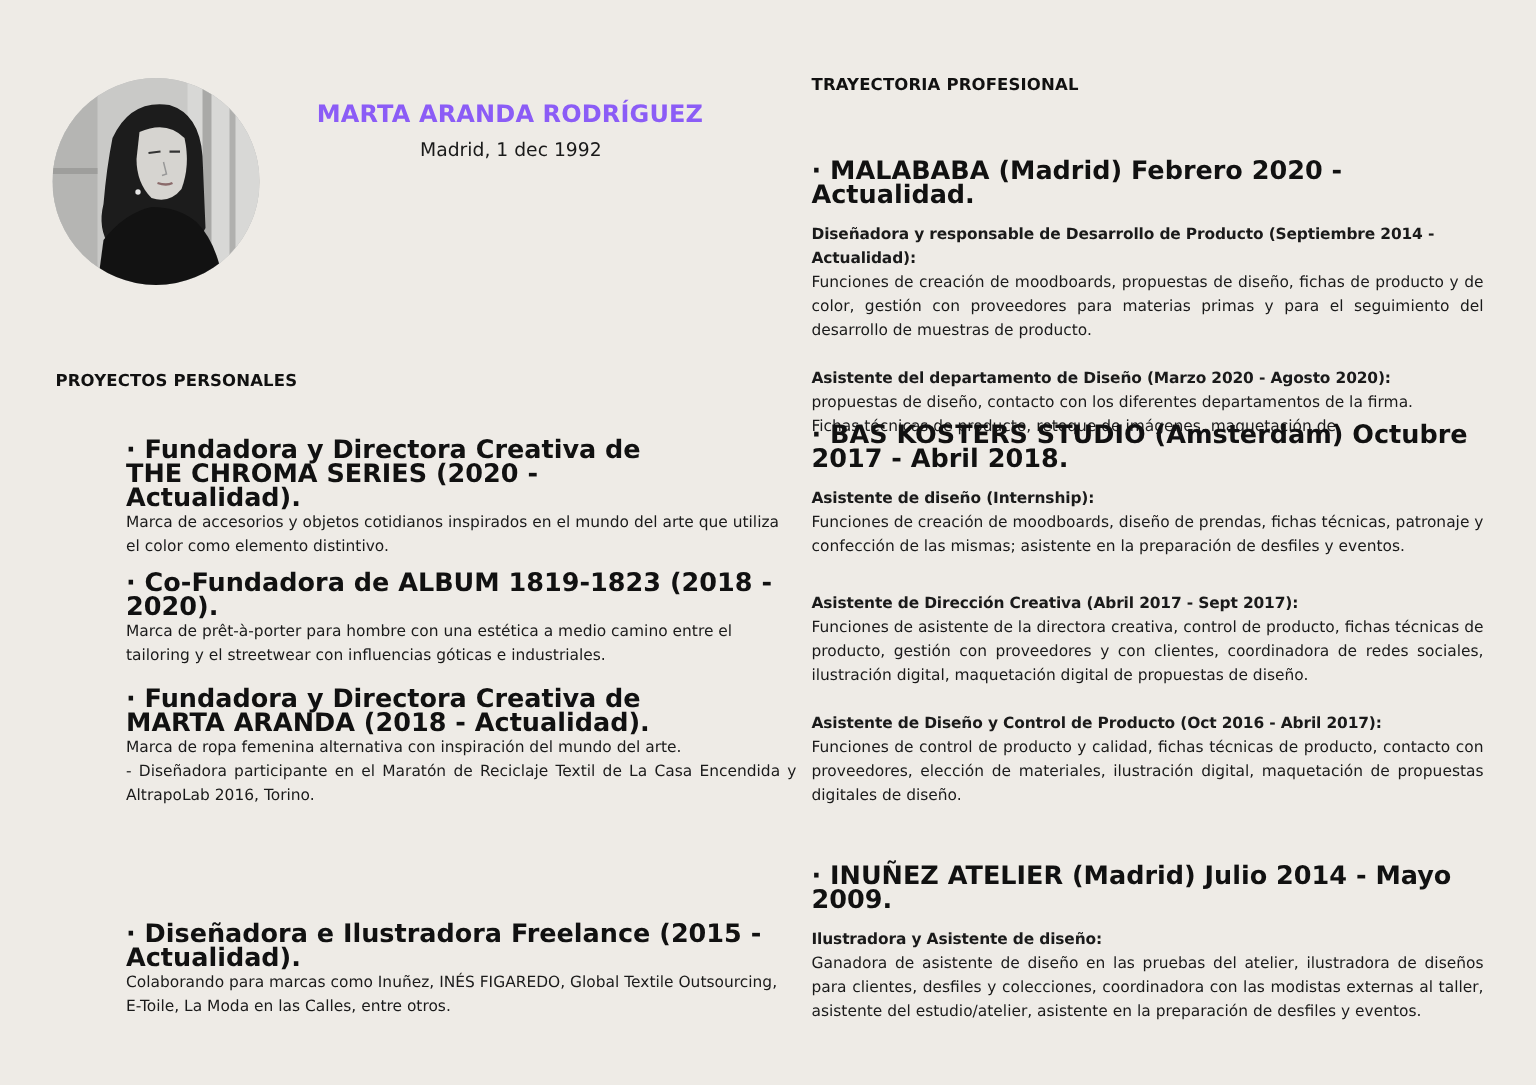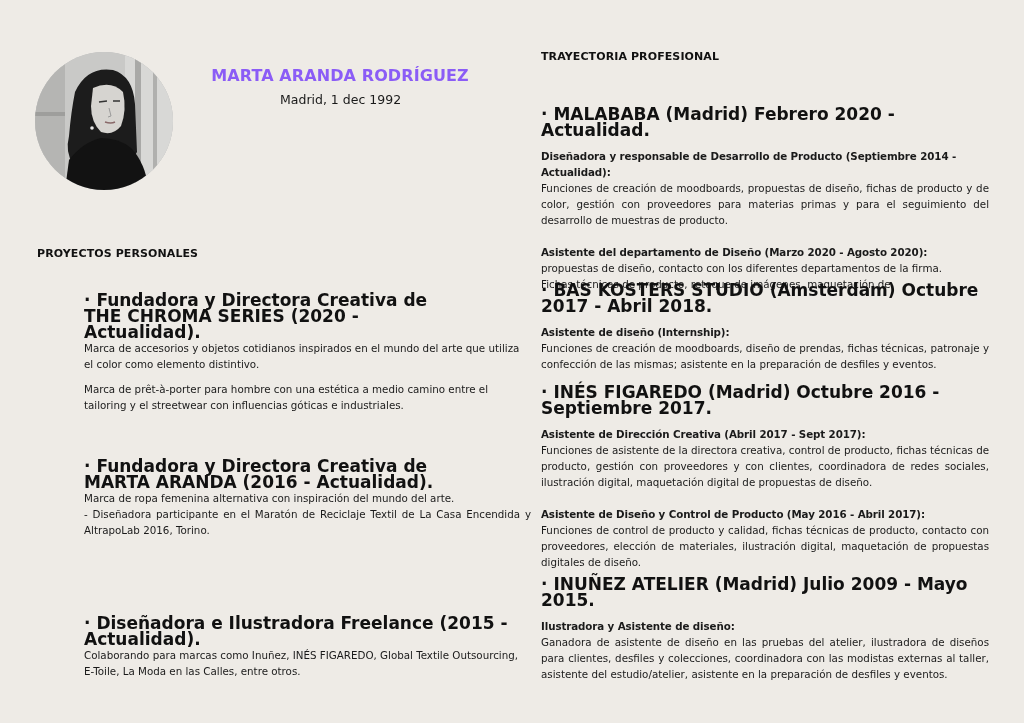--- a/index.html
+++ b/index.html
@@ -81,25 +81,26 @@
 
   <div class="section-title" id="t-left">PROYECTOS PERSONALES</div>
 
   <div class="left-col">
     <div class="block" style="top:292px;">
       <div class="entry-title" style="width:380px;">· Fundadora y Directora Creativa de THE CHROMA SERIES (2020 - Actualidad).</div>
       <div class="txt">Marca de accesorios y objetos cotidianos inspirados en el mundo del arte que utiliza el color como elemento distintivo.</div>
     </div>
 
     <div class="block" style="top:381px;">
+      <div class="entry-title">· Co-Fundadora de ALBUM 1819-1823 (2018 - 2020).</div>
       <div class="txt">Marca de prêt-à-porter para hombre con una estética a medio camino entre el tailoring y el streetwear con influencias góticas e industriales.</div>
     </div>
 
     <div class="block" style="top:458px;">
-      <div class="entry-title" style="width:360px;">· Fundadora y Directora Creativa de MARTA ARANDA (2016 - Actualidad).</div>
+      <div class="entry-title" style="width:360px;">· Fundadora y Directora Creativa de MARTA ARANDA (2018 - Actualidad).</div>
       <div class="txt">Marca de ropa femenina alternativa con inspiración del mundo del arte.</div>
       <div class="txt just">- Diseñadora participante en el Maratón de Reciclaje Textil de La Casa Encendida y AltrapoLab 2016, Torino.</div>
     </div>
 
     <div class="block" style="top:615px;">
       <div class="entry-title">· Diseñadora e Ilustradora Freelance (2015 - Actualidad).</div>
       <div class="txt">Colaborando para marcas como Inuñez, INÉS FIGAREDO, Global Textile Outsourcing, E-Toile, La Moda en las Calles, entre otros.</div>
     </div>
   </div>
 
@@ -119,30 +120,29 @@
     </div>
 
     <div class="block" style="top:282px;">
       <div class="entry-title">· BAS KOSTERS STUDIO (Amsterdam) Octubre 2017 - Abril 2018.</div>
       <div class="gap-s"></div>
       <div class="job-title">Asistente de diseño (Internship):</div>
       <div class="txt just">Funciones de creación de moodboards, diseño de prendas, fichas técnicas, patronaje y confección de las mismas; asistente en la preparación de desfiles y eventos.</div>
     </div>
 
     <div class="block" style="top:384px;">
-      <div class="entry-title">· INÉS FIGAREDO (Madrid) Octubre 2016 - Septiembre 2017.</div>
       <div class="gap-s"></div>
       <div class="job-title">Asistente de Dirección Creativa (Abril 2017 - Sept 2017):</div>
       <div class="txt just">Funciones de asistente de la directora creativa, control de producto, fichas técnicas de producto, gestión con proveedores y con clientes, coordinadora de redes sociales, ilustración digital, maquetación digital de propuestas de diseño.</div>
       <div class="gap"></div>
-      <div class="job-title">Asistente de Diseño y Control de Producto (May 2016 - Abril 2017):</div>
+      <div class="job-title">Asistente de Diseño y Control de Producto (Oct 2016 - Abril 2017):</div>
       <div class="txt just">Funciones de control de producto y calidad, fichas técnicas de producto, contacto con proveedores, elección de materiales, ilustración digital, maquetación de propuestas digitales de diseño.</div>
     </div>
 
     <div class="block" style="top:576px;">
-      <div class="entry-title">· INUÑEZ ATELIER (Madrid) Julio 2009 - Mayo 2015.</div>
+      <div class="entry-title">· INUÑEZ ATELIER (Madrid) Julio 2014 - Mayo 2009.</div>
       <div class="gap-s"></div>
       <div class="job-title">Ilustradora y Asistente de diseño:</div>
       <div class="txt just">Ganadora de asistente de diseño en las pruebas del atelier, ilustradora de diseños para clientes, desfiles y colecciones, coordinadora con las modistas externas al taller, asistente del estudio/atelier, asistente en la preparación de desfiles y eventos.</div>
     </div>
   </div>
 
 </div>
 
 </body></html>

